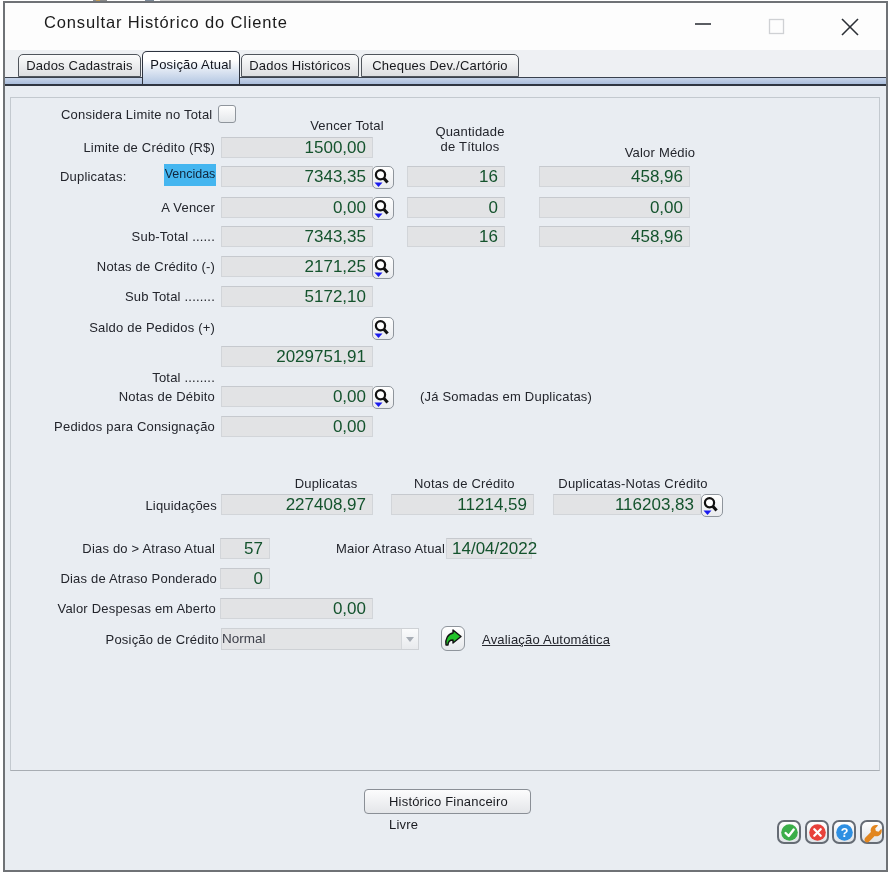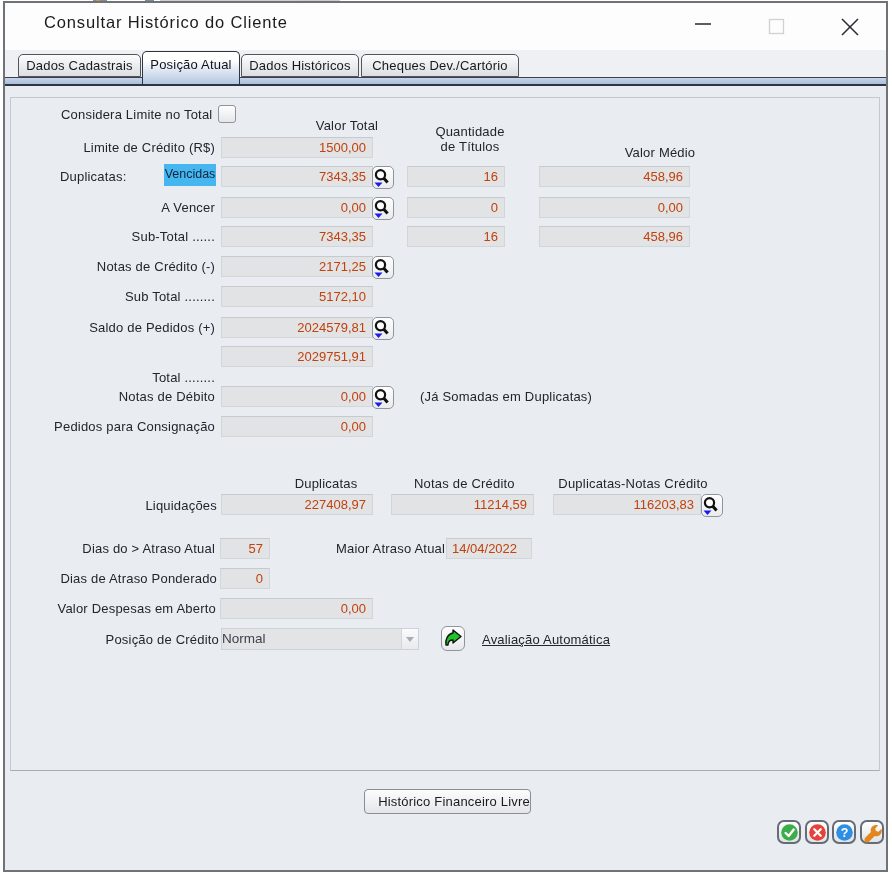--- a/index.html
+++ b/index.html
@@ -10,32 +10,32 @@
 #tabstrip{left:4px;top:50px;width:882px;height:27px;background:#eef0f3;}
 #line1{left:4px;top:76.8px;width:882px;height:1.4px;background:#3a414d;}
 #band{left:4px;top:78.2px;width:882px;height:5.4px;background:linear-gradient(#c6d3e8,#aabddb);}
 #line2{left:4px;top:83.5px;width:882px;height:2px;background:#2f3540;}
 #content{left:4.5px;top:85.2px;width:882px;height:784.8px;background:#e9edf2;}
 .tab{top:54px;height:23px;border:1px solid #50555c;border-radius:5px 5px 0 0;background:linear-gradient(#fcfcfc,#dcdee1);font-size:13px;letter-spacing:0.2px;color:#17181c;text-align:center;line-height:22px;}
 #tabsel{left:142px;top:51px;width:98px;height:32.6px;border:1.2px solid #2e3440;border-bottom:none;border-radius:5px 5px 0 0;background:linear-gradient(#ffffff 26%,#b3c6e2);font-size:13px;letter-spacing:0.2px;color:#10131c;text-align:center;line-height:26px;}
 #gbox{left:10px;top:97px;width:870px;height:674px;border:1px solid #c3c9cf;border-bottom-color:#a8adb3;}
 .lb{font-size:13px;letter-spacing:0.2px;color:#23252c;height:15px;line-height:15px;white-space:nowrap;}
 .rlb{font-size:13px;letter-spacing:0.2px;color:#23252c;height:15px;line-height:15px;text-align:right;width:185px;white-space:nowrap;}
-.f{height:21px;background:#e2e3e5;border:1px solid #d2d5d9;border-top-color:#c6c9ce;color:#c2410c;font-size:13px;line-height:19px;text-align:right;padding-right:6px;white-space:nowrap;}
+.f{height:21px;background:#e2e3e5;border:1px solid #d2d5d9;border-top-color:#c6c9ce;color:#14532d;font-size:17px;line-height:19px;text-align:right;padding-right:6px;white-space:nowrap;}
 .fl{text-align:left;padding-left:5px;padding-right:0;}
 .mg{width:22px;height:23px;border:1px solid #8f959c;border-radius:5px;background:linear-gradient(#ffffff,#e9ebee);}
 .c1{left:221px;width:152px;}
 .c2{left:407px;width:98px;}
 .c3{left:539px;width:151px;}
 .hd{font-size:13px;letter-spacing:0.2px;color:#23252c;text-align:center;white-space:nowrap;}
 #cb{left:218px;top:105px;width:18px;height:18px;border:1px solid #8f959c;border-radius:3px;background:linear-gradient(#fefefe,#e4e7ea);}
 #hl{left:164px;top:164px;width:52px;height:22px;background:#45b6f0;color:#11263c;font-size:12.5px;text-align:center;line-height:21px;}
 #combo{left:221px;top:628px;width:198px;height:22px;background:#e3e4e6;border:1px solid #ced1d5;font-size:13.5px;color:#3f414b;line-height:20px;padding-left:0;}
 #comboBtn{left:401px;top:629px;width:17px;height:20px;background:linear-gradient(#fafbfc,#e8eaed);border-left:1px solid #d4d7da;}
-#bigbtn{left:364px;top:789px;width:167px;height:25px;border:1px solid #8a8f96;border-radius:4px;background:linear-gradient(#fcfcfd,#e4e6e9);font-size:13px;letter-spacing:0.2px;color:#1a1b20;text-align:right;line-height:23px;}
+#bigbtn{left:364px;top:789px;width:167px;height:25px;border:1px solid #8a8f96;border-radius:4px;background:linear-gradient(#fcfcfd,#e4e6e9);font-size:13px;letter-spacing:0.2px;color:#1a1b20;text-align:left;line-height:23px;padding-left:24px;}
 .ib{width:24px;height:24px;top:820px;border:2px solid #666c75;border-radius:7px;background:linear-gradient(#ffffff,#dfe3e7);}
 </style>
 </head>
 <body>
 <div id="root">
   <div class="abs" id="win"></div>
   <div class="abs" style="left:3px;top:1px;width:885px;height:1.8px;background:#6f7276;z-index:60;"></div>
   <div class="abs" style="left:3px;top:870px;width:885px;height:2px;background:#6f7276;z-index:60;"></div>
   <div class="abs" style="left:3px;top:1px;width:2px;height:871px;background:#6f7276;z-index:60;"></div>
   <div class="abs" style="left:886px;top:1px;width:2px;height:871px;background:#6f7276;z-index:60;"></div>
@@ -60,21 +60,21 @@
 
   <div class="abs tab" style="left:18px;width:123px;">Dados Cadastrais</div>
   <div class="abs tab" style="left:241px;width:118px;">Dados Históricos</div>
   <div class="abs tab" style="left:361px;width:158px;">Cheques Dev./Cartório</div>
   <div class="abs" id="tabsel">Posição Atual</div>
 
   <div class="abs" id="gbox"></div>
 
   <div class="abs lb" style="left:61px;top:107px;">Considera Limite no Total</div>
   <div class="abs" id="cb"></div>
-  <div class="abs hd" style="left:297px;top:118px;width:100px;">Valor Total</div>
+  <div class="abs hd" style="left:297px;top:118px;width:100px;">Vencer Total</div>
   <div class="abs hd" style="left:420px;top:124px;width:100px;">Quantidade<br>de Títulos</div>
   <div class="abs hd" style="left:610px;top:145px;width:100px;">Valor Médio</div>
   <div class="abs rlb" style="left:30px;top:140px;">Limite de Crédito (R$)</div>
   <div class="abs f c1" style="top:137px;">1500,00</div>
   <div class="abs lb" style="left:60px;top:169px;">Duplicatas:</div>
   <div class="abs" id="hl">Vencidas</div>
   <div class="abs f c1" style="top:166px;">7343,35</div>
   <div class="abs f c2" style="top:166px;">16</div>
   <div class="abs f c3" style="top:166px;">458,96</div>
   <div class="abs rlb" style="left:30px;top:200px;text-align:right;">A Vencer</div>
@@ -83,21 +83,20 @@
   <div class="abs f c3" style="top:197px;">0,00</div>
   <div class="abs rlb" style="left:30px;top:229px;">Sub-Total ......</div>
   <div class="abs f c1" style="top:226px;">7343,35</div>
   <div class="abs f c2" style="top:226px;">16</div>
   <div class="abs f c3" style="top:226px;">458,96</div>
   <div class="abs rlb" style="left:30px;top:259px;">Notas de Crédito (-)</div>
   <div class="abs f c1" style="top:256px;">2171,25</div>
   <div class="abs rlb" style="left:30px;top:289px;">Sub Total ........</div>
   <div class="abs f c1" style="top:286px;">5172,10</div>
   <div class="abs rlb" style="left:30px;top:320px;">Saldo de Pedidos (+)</div>
-  <div class="abs f c1" style="top:317px;">2024579,81</div>
   <div class="abs rlb" style="left:30px;top:370px;">Total ........</div>
   <div class="abs f c1" style="top:346px;">2029751,91</div>
   <div class="abs rlb" style="left:30px;top:389px;">Notas de Débito</div>
   <div class="abs f c1" style="top:386px;">0,00</div>
   <div class="abs lb" style="left:420px;top:389px;">(Já Somadas em Duplicatas)</div>
   <div class="abs rlb" style="left:30px;top:419px;">Pedidos para Consignação</div>
   <div class="abs f c1" style="top:416px;">0,00</div>
 
   <div class="abs hd" style="left:276px;top:476px;width:100px;">Duplicatas</div>
   <div class="abs hd" style="left:414px;top:476px;width:100px;">Notas de Crédito</div>

